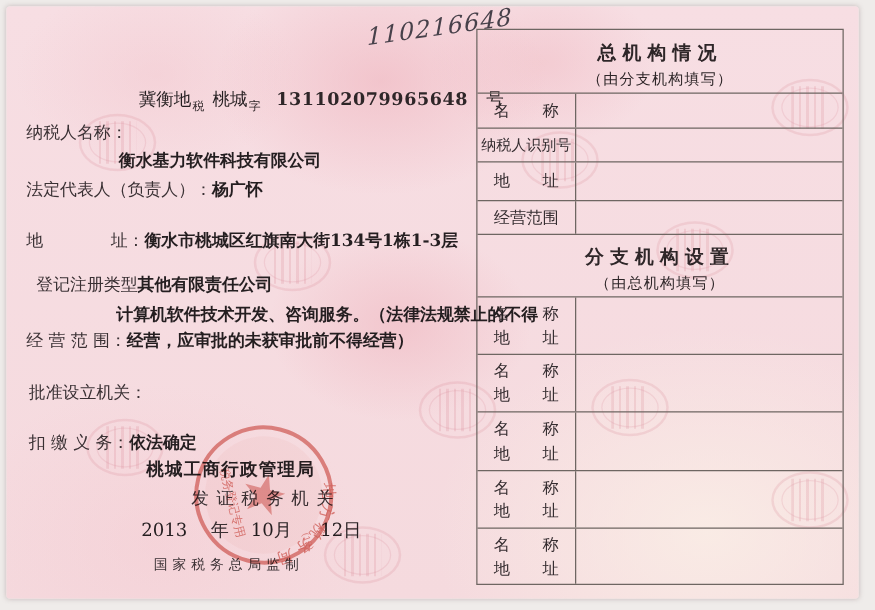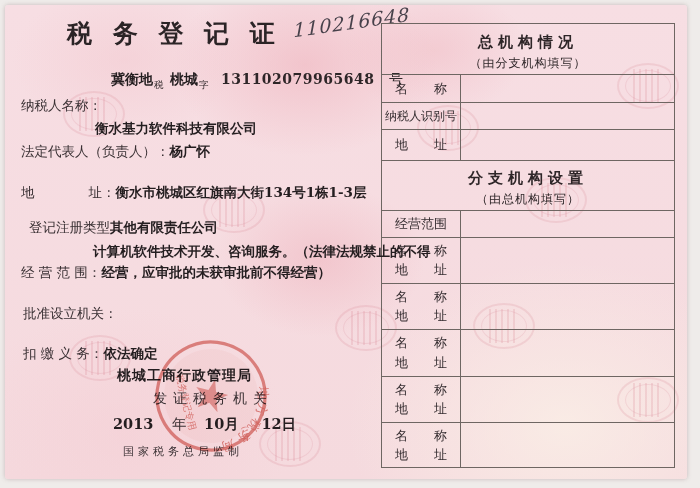--- a/index.html
+++ b/index.html
@@ -31,21 +31,21 @@
     content:"";position:absolute;left:14px;top:4px;right:14px;bottom:4px;
     background:repeating-linear-gradient(90deg, rgba(216,132,146,.30) 0 2px, rgba(216,132,146,0) 2px 6px);
   }
   .wm::after{
     content:"";position:absolute;left:6px;top:5px;right:6px;bottom:5px;
     border:1px solid rgba(216,132,146,.25);border-radius:50%;
   }
   .abs{position:absolute;}
   .nowrap{white-space:nowrap;}
   .kai{color:#3a3134;}
-  .bold{font-weight:700;color:#241e20;}
+  .bold{font-weight:400;color:#241e20;}
   .title{font-size:25px;font-weight:700;letter-spacing:6px;color:#2b2426;}
   .subtitle{font-size:16px;font-weight:700;letter-spacing:3px;}
   .handwritten{
     font-size:19px;font-style:italic;color:#47414a;
     transform:rotate(-8deg) skewX(-8deg);letter-spacing:1px;
   }
   .serial{font-size:14px;}
   .serial .sm{font-size:9.5px;position:relative;top:4px;margin:0 2px 0 1px;}
   .serial .num{font-weight:600;letter-spacing:.5px;margin-left:6px;}
   .serial .suf{margin-left:10px;}
@@ -84,21 +84,20 @@
   <div class="wm" style="left:412px;top:100px"></div>
   <div class="wm" style="left:612px;top:58px"></div>
   <div class="wm" style="left:198px;top:182px"></div>
   <div class="wm" style="left:520px;top:172px"></div>
   <div class="wm" style="left:330px;top:300px"></div>
   <div class="wm" style="left:612px;top:372px"></div>
   <div class="wm" style="left:64px;top:330px"></div>
   <div class="wm" style="left:468px;top:298px"></div>
   <div class="wm" style="left:254px;top:416px"></div>
 
-  <div class="abs title" style="left:62px;top:12px">税 务 登 记 证</div>
 
   <div class="abs handwritten" style="left:288px;top:6px">110216648</div>
 
 
   <div class="abs serial nowrap" style="left:106px;top:66px">
     <span class="bold">冀衡地</span><span class="sm">税</span>
     <span class="bold">桃城</span><span class="sm">字</span>
     <span class="num">131102079965648</span>
     <span class="suf">号</span>
   </div>
@@ -168,30 +167,30 @@
       <div class="vcell"></div>
     </div>
     <div class="trow" style="height:26px">
       <div class="lcell" style="font-size:12px">纳税人识别号</div>
       <div class="vcell"></div>
     </div>
     <div class="trow" style="height:30px">
       <div class="lcell">地　　址</div>
       <div class="vcell"></div>
     </div>
+    <div class="trow" style="height:26px">
+      <div class="lcell">经营范围</div>
+      <div class="vcell"></div>
+    </div>
+
     <div class="trow thead" style="height:49px">
       <div class="t1">分支机构设置</div>
       <div class="t2">（由总机构填写）</div>
     </div>
 
-    <div class="trow" style="height:26px">
-      <div class="lcell">经营范围</div>
-      <div class="vcell"></div>
-    </div>
-
     <div class="trow" style="height:45px">
       <div class="gcell">
         <span>名　　称</span>
         <span>地　　址</span>
       </div>
       <div class="vcell"></div>
     </div>
     <div class="trow" style="height:45px">
       <div class="gcell">
         <span>名　　称</span>

